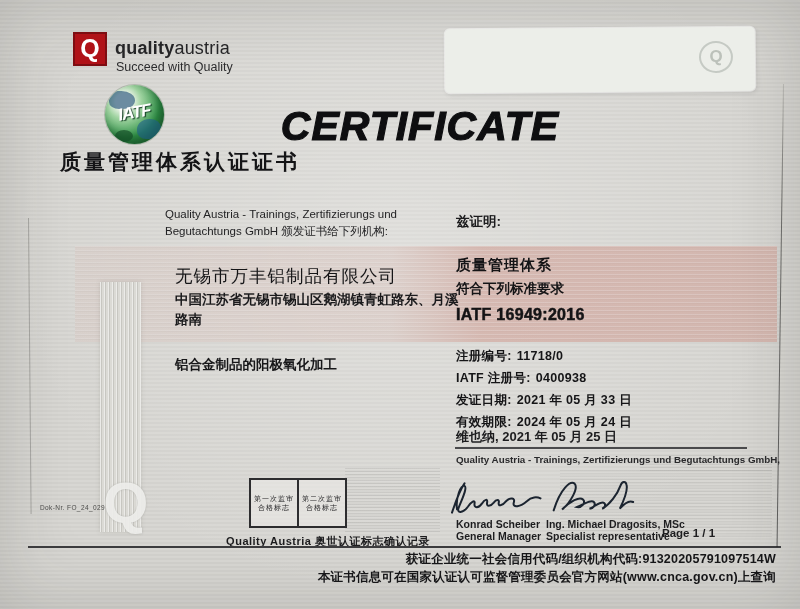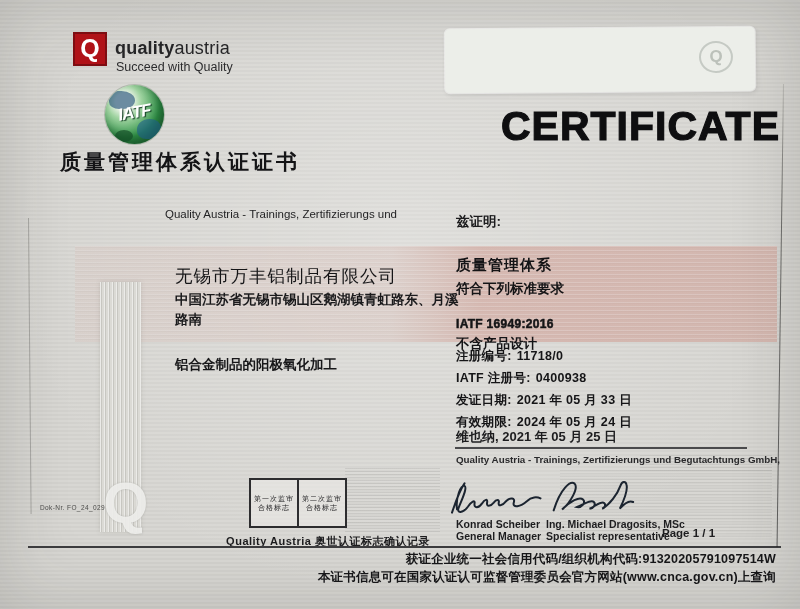--- a/index.html
+++ b/index.html
@@ -42,41 +42,41 @@
 
   
   .redact{left:445px;top:28px;width:310px;height:64px;background:#eceee9;
     border-radius:5px;transform:rotate(-0.5deg);
     box-shadow:0 0 0 1px rgba(255,255,255,0.5), 1px 2px 4px rgba(80,80,75,0.18);}
   .redact .ring{position:absolute;right:22px;top:14px;width:34px;height:32px;border-radius:50%;
     border:2px solid rgba(150,158,150,0.45);display:flex;align-items:center;justify-content:center;
     color:rgba(140,148,140,0.5);font-weight:bold;font-size:17px;}
 
   
-  .title{left:60px;top:103px;width:720px;text-align:right;font-size:41px;font-weight:bold;
-    letter-spacing:1px;color:#0e0e10;-webkit-text-stroke:1.2px #0e0e10;}
+  .title{left:60px;top:103px;width:720px;text-align:center;font-size:41px;font-weight:bold;
+    letter-spacing:1px;color:#0e0e10;font-style:italic;-webkit-text-stroke:1.2px #0e0e10;}
   .subtitle{left:60px;top:148px;width:720px;text-align:left;font-size:21px;font-weight:bold;
     letter-spacing:3px;color:#141416;}
 
   
   .band{left:75px;top:246px;width:702px;height:96px;
     background:linear-gradient(90deg, rgba(201,133,120,0.10) 0%, rgba(201,133,120,0.16) 45%, rgba(201,133,120,0.42) 58%, rgba(201,133,120,0.40) 100%);}
   .band:after{content:"";position:absolute;inset:0;
     background:repeating-linear-gradient(180deg, rgba(255,255,255,0.22) 0 1px, rgba(0,0,0,0) 1px 4px);}
 
   .intro{left:165px;top:206px;width:300px;font-size:11.5px;line-height:17px;color:#232325;}
   .attest{left:456px;top:213px;font-size:13.5px;font-weight:bold;}
 
   .company-name{left:175px;top:264px;font-size:17.5px;font-weight:normal;letter-spacing:1px;color:#151517;}
   .company-addr{left:175px;top:290px;width:288px;font-size:13.5px;font-weight:bold;line-height:20px;color:#1a1a1c;}
 
   .std{left:456px;top:256px;font-weight:bold;color:#141416;}
   .std .l1{font-size:15px;letter-spacing:1px;}
   .std .l2{font-size:13.5px;margin-top:5px;}
-  .std .l3{font-size:12px;margin-top:19px;letter-spacing:0.3px;-webkit-text-stroke:0.5px #141416;}
+  .std .l3{font-size:16px;margin-top:8px;letter-spacing:0.3px;-webkit-text-stroke:0.5px #141416;}
   .std .l4{font-size:13.5px;margin-top:4px;}
 
   .scope{left:175px;top:356px;font-size:13.5px;font-weight:bold;color:#171719;}
 
   
   .strip{left:100px;top:282px;width:41px;height:250px;
     background:repeating-linear-gradient(90deg, rgba(255,255,255,0.45) 0 1px, rgba(120,120,112,0.20) 1px 2px, rgba(0,0,0,0) 2px 4px), #dbdad5;
     box-shadow:0 0 4px rgba(120,120,110,0.25);}
   .strip .bigq{position:absolute;left:50%;bottom:-4px;transform:translateX(-38%);
     font-size:58px;font-weight:bold;color:rgba(245,245,242,0.85);text-shadow:0 0 2px rgba(150,150,145,0.6);}
@@ -144,31 +144,31 @@
     </div>
   </div>
 
   <div class="abs title">CERTIFICATE</div>
   <div class="abs subtitle">质量管理体系认证证书</div>
 
   <div class="abs band"></div>
 
   <div class="abs intro">
     <div>Quality Austria - Trainings, Zertifizierungs und</div>
+    <div>Begutachtungs GmbH 颁发证书给下列机构:</div>
   </div>
   <div class="abs attest">兹证明:</div>
 
   <div class="abs company-name">无锡市万丰铝制品有限公司</div>
   <div class="abs company-addr">中国江苏省无锡市锡山区鹅湖镇青虹路东、月溪路南</div>
 
   <div class="abs std">
     <div class="l1">质量管理体系</div>
     <div class="l2">符合下列标准要求</div>
     <div class="l3">IATF 16949:2016</div>
-    <div class="l4">不含产品设计</div>
   </div>
 
   <div class="abs scope">铝合金制品的阳极氧化加工</div>
 
   <div class="abs strip">
     <div class="bigq">Q</div>
   </div>
 
   <div class="abs reg">
     <div class="row"><span>注册编号:</span><span>11718/0</span></div>

